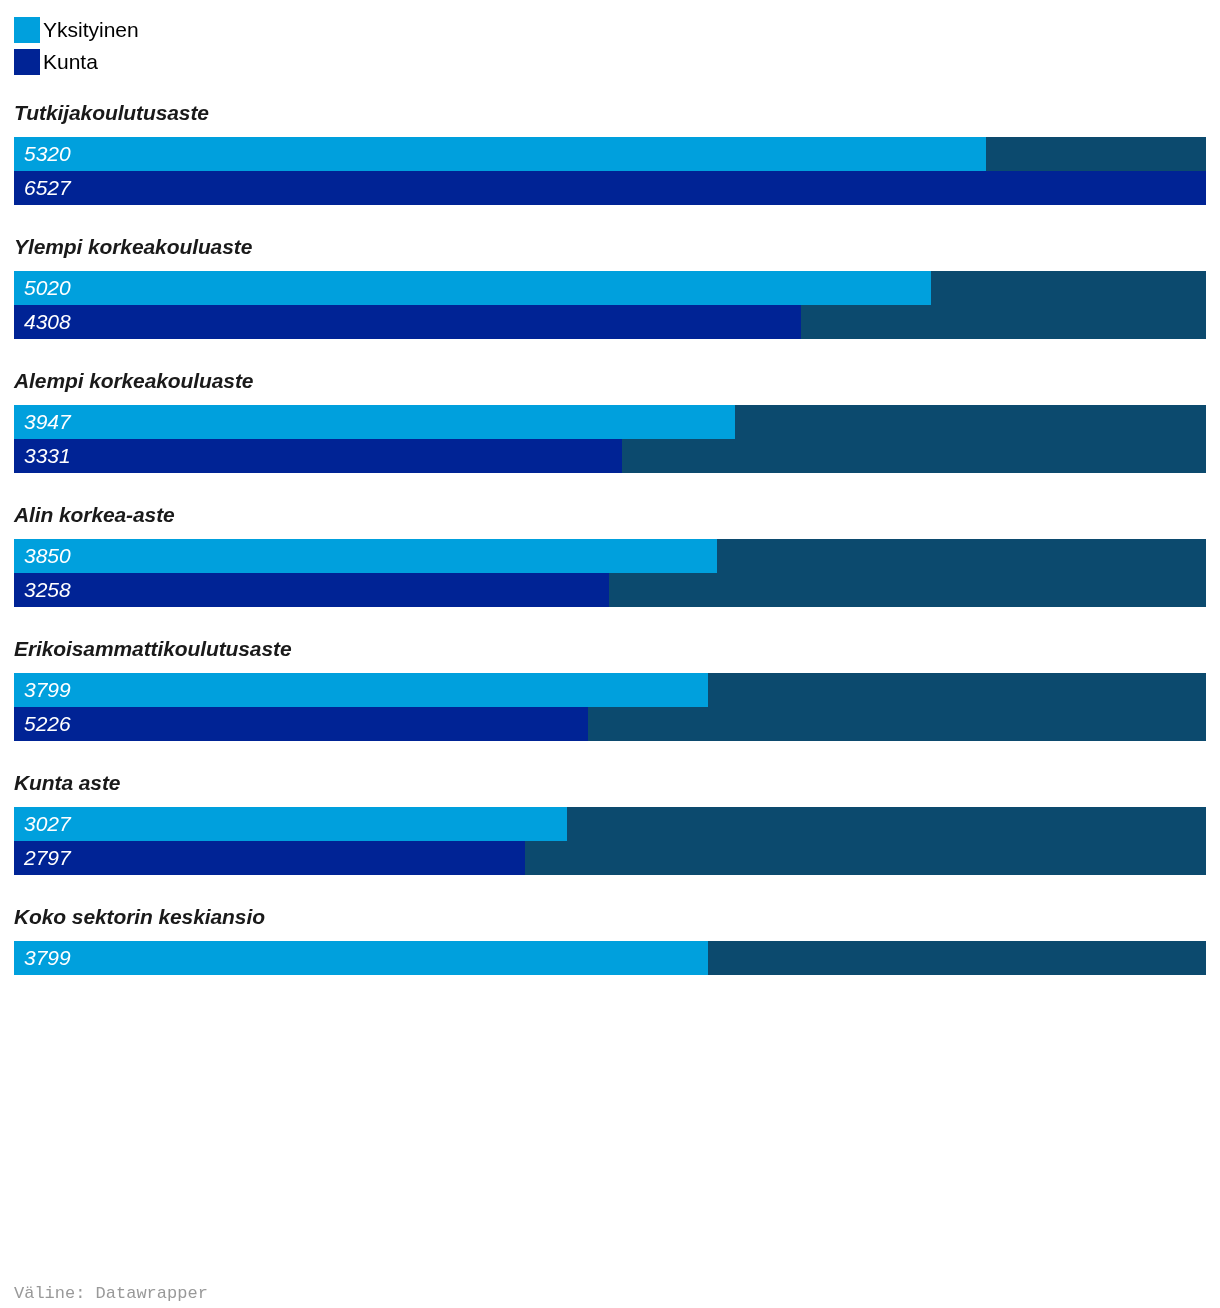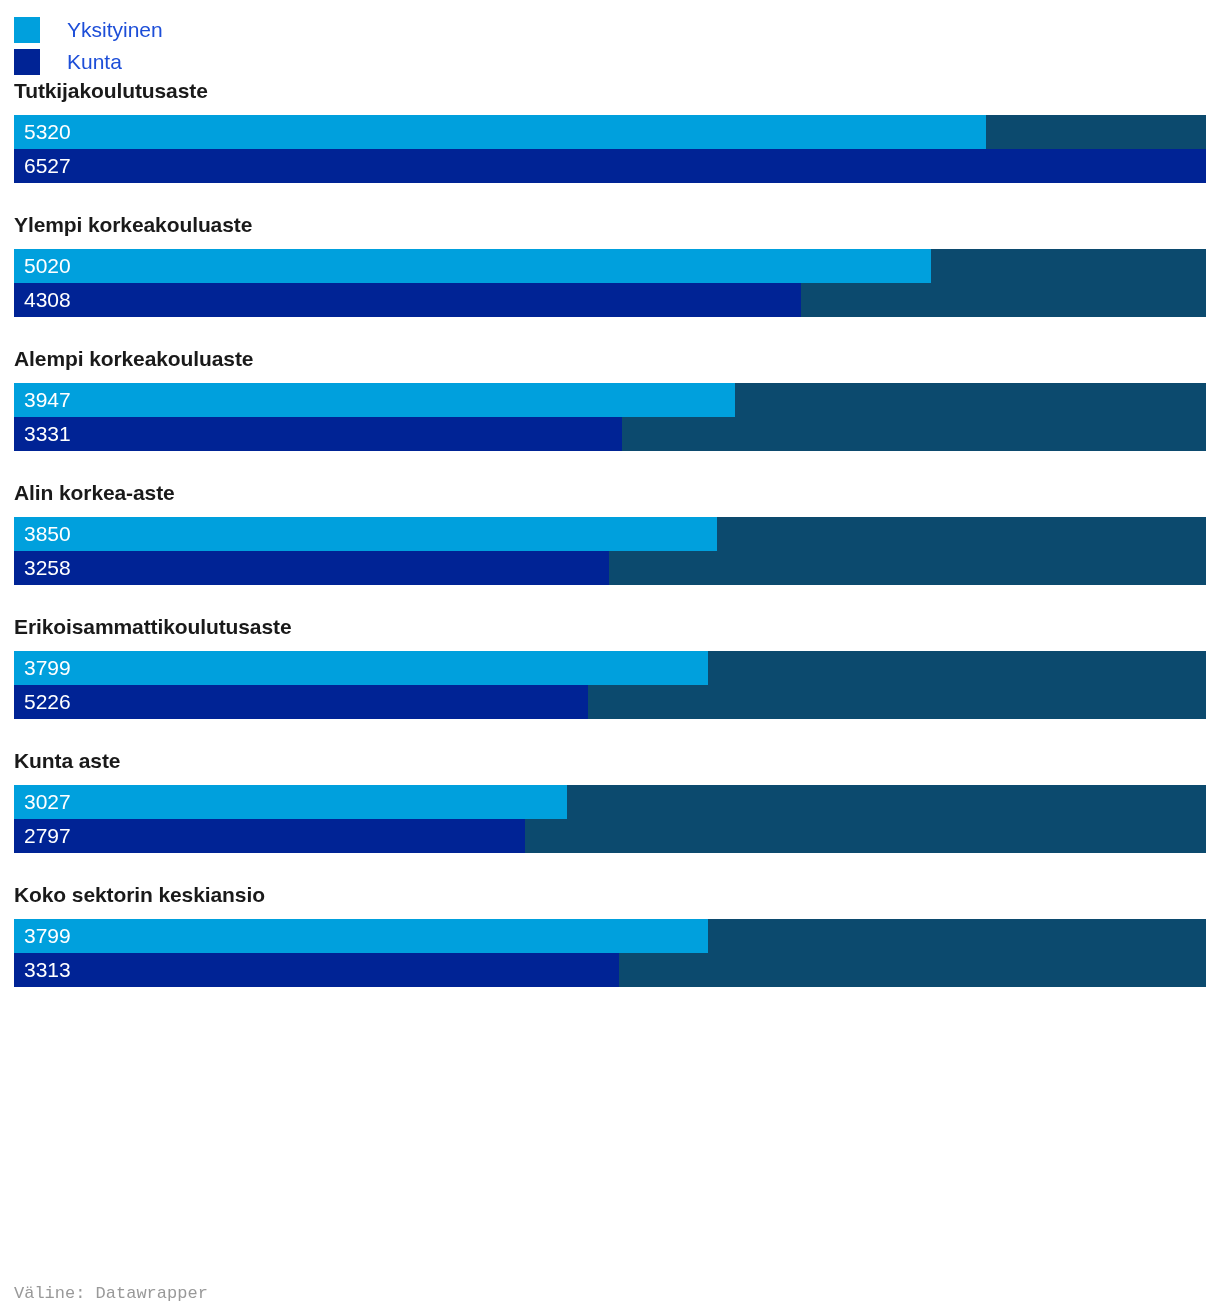--- a/index.html
+++ b/index.html
@@ -32,29 +32,31 @@
     height: 32px;
   }
   .legend-swatch {
     width: 26px;
     height: 26px;
     flex: 0 0 26px;
   }
   .legend-swatch.private { background: #00a0dd; }
   .legend-swatch.municipal { background: #002395; }
   .legend-label {
-    margin-left: 27px;
+    margin-left: 3px;
     font-size: 21px;
-    color: #1d4ed8;
+    color: #000000;
     line-height: 26px;
     white-space: nowrap;
   }
 
   
   .groups {
+    margin-top: 22px;
+    font-style: italic;
   }
   .bar-group {
     margin-bottom: 29px;
   }
   .bar-group:last-child {
     margin-bottom: 0;
   }
   .group-title {
     font-size: 21px;
     font-weight: bold;
@@ -190,23 +192,19 @@
         <div class="bar-value">2797</div>
       </div>
     </div>
 
     <div class="bar-group">
       <div class="group-title">Koko sektorin keskiansio</div>
       <div class="bar-track">
         <div class="bar-fill private" style="width: 58.2044%; background: rgb(0, 160, 221);"></div>
         <div class="bar-value">3799</div>
       </div>
-      <div class="bar-track">
-        <div class="bar-fill municipal" style="width: 50.7584%; background: rgb(0, 35, 149);"></div>
-        <div class="bar-value">3313</div>
-      </div>
     </div>
 
   </div>
 
   <div class="footer">Väline: Datawrapper</div>
 
 </div>
 
 </body></html>

